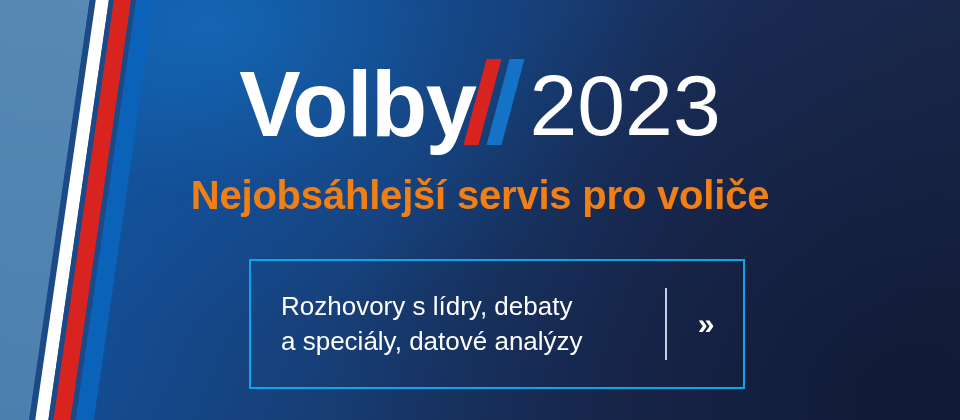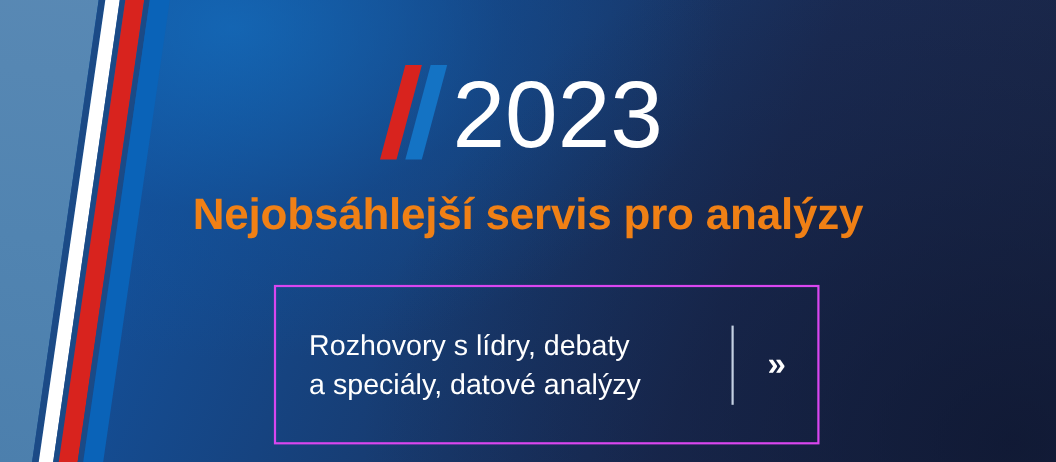--- a/index.html
+++ b/index.html
@@ -114,23 +114,23 @@
     color: #F08015;
     letter-spacing: -0.2px;
   }
 
   
   .cta-box {
     position: absolute;
     left: 249px;
     top: 259px;
     width: 496px;
-    height: 145px;
+    height: 130px;
     box-sizing: border-box;
-    border: 2px solid #d946ef;
+    border: 2px solid #0ea5e9;
     display: flex;
     align-items: center;
   }
   .cta-text {
     flex: 1;
     padding-left: 30px;
     color: #ffffff;
     font-size: 26px;
     font-weight: normal;
     line-height: 1.33;
@@ -167,28 +167,29 @@
     <div class="stripe s-lightpanel"></div>
     <div class="stripe s-navy1"></div>
     <div class="stripe s-white"></div>
     <div class="stripe s-navy2"></div>
     <div class="stripe s-red"></div>
     <div class="stripe s-navy3"></div>
     <div class="stripe s-blue"></div>
   </div>
 
   <div class="title-row">
+    <span class="title-volby">Volby</span>
     <span class="slash-pair">
       <span class="slash slash-red"></span>
       <span class="slash slash-blue"></span>
     </span>
     <span class="title-year">2023</span>
   </div>
 
-  <div class="subtitle">Nejobsáhlejší servis pro analýzy</div>
+  <div class="subtitle">Nejobsáhlejší servis pro voliče</div>
 
   <div class="cta-box">
     <div class="cta-text">
       <span class="l1">Rozhovory s lídry, debaty</span>
       <span class="l2">a speciály, datové analýzy</span>
     </div>
     <div class="cta-divider"></div>
     <div class="cta-arrow">»</div>
   </div>
 

